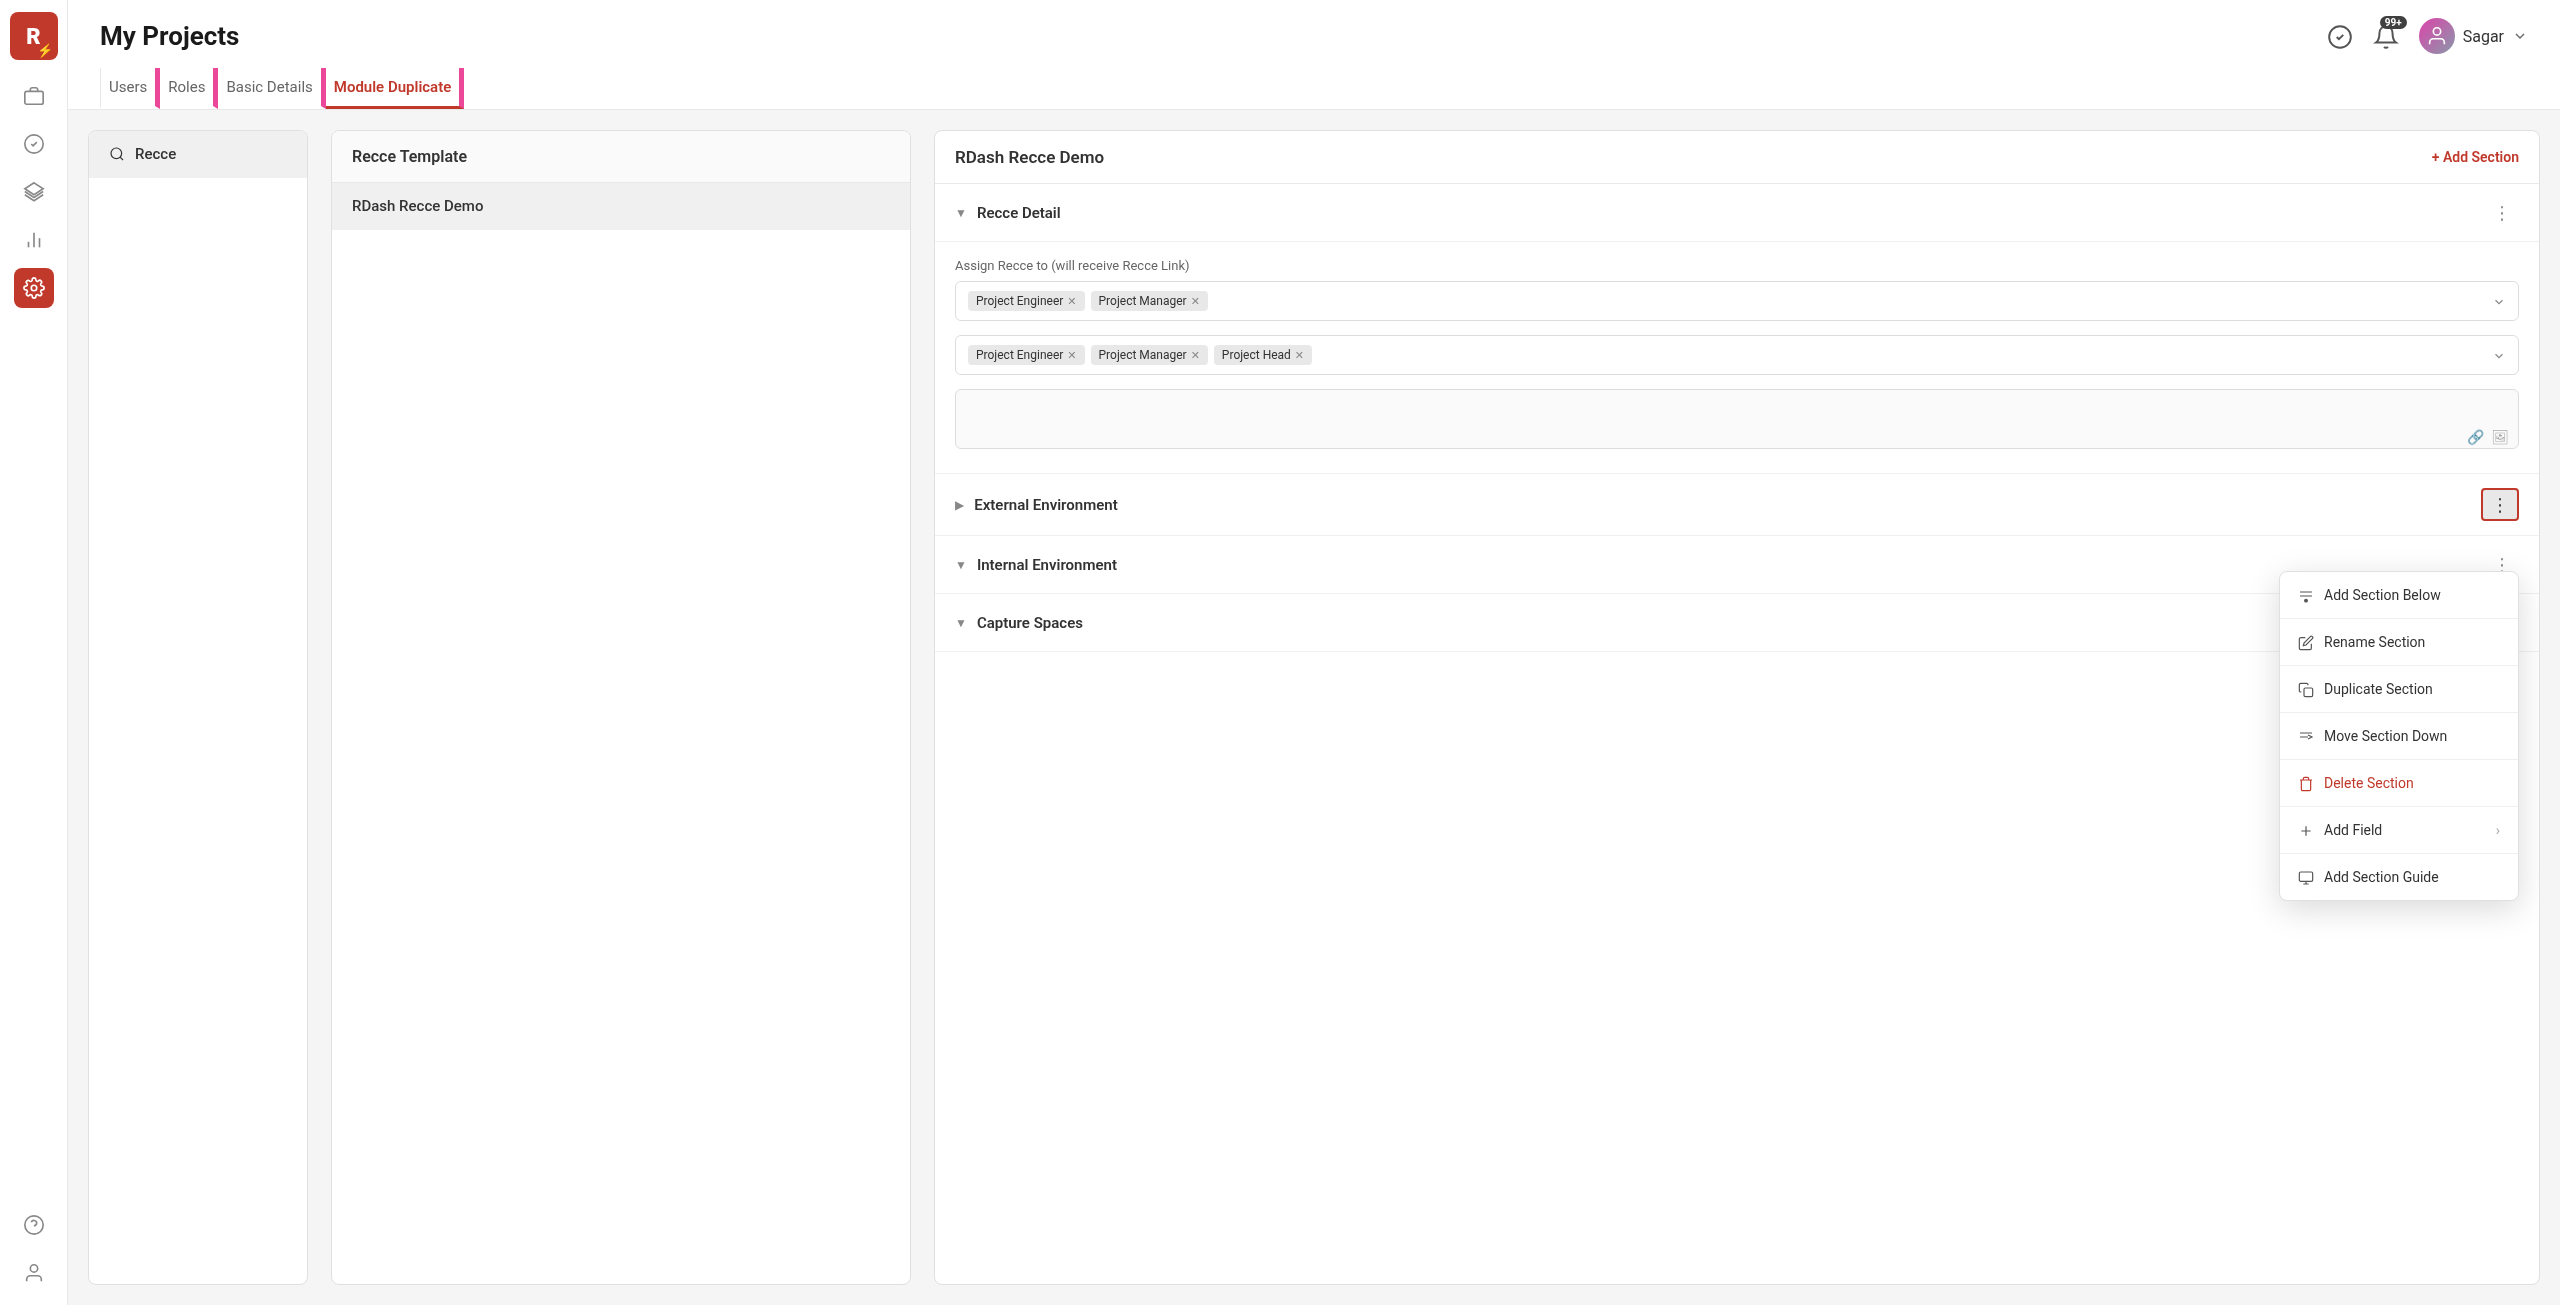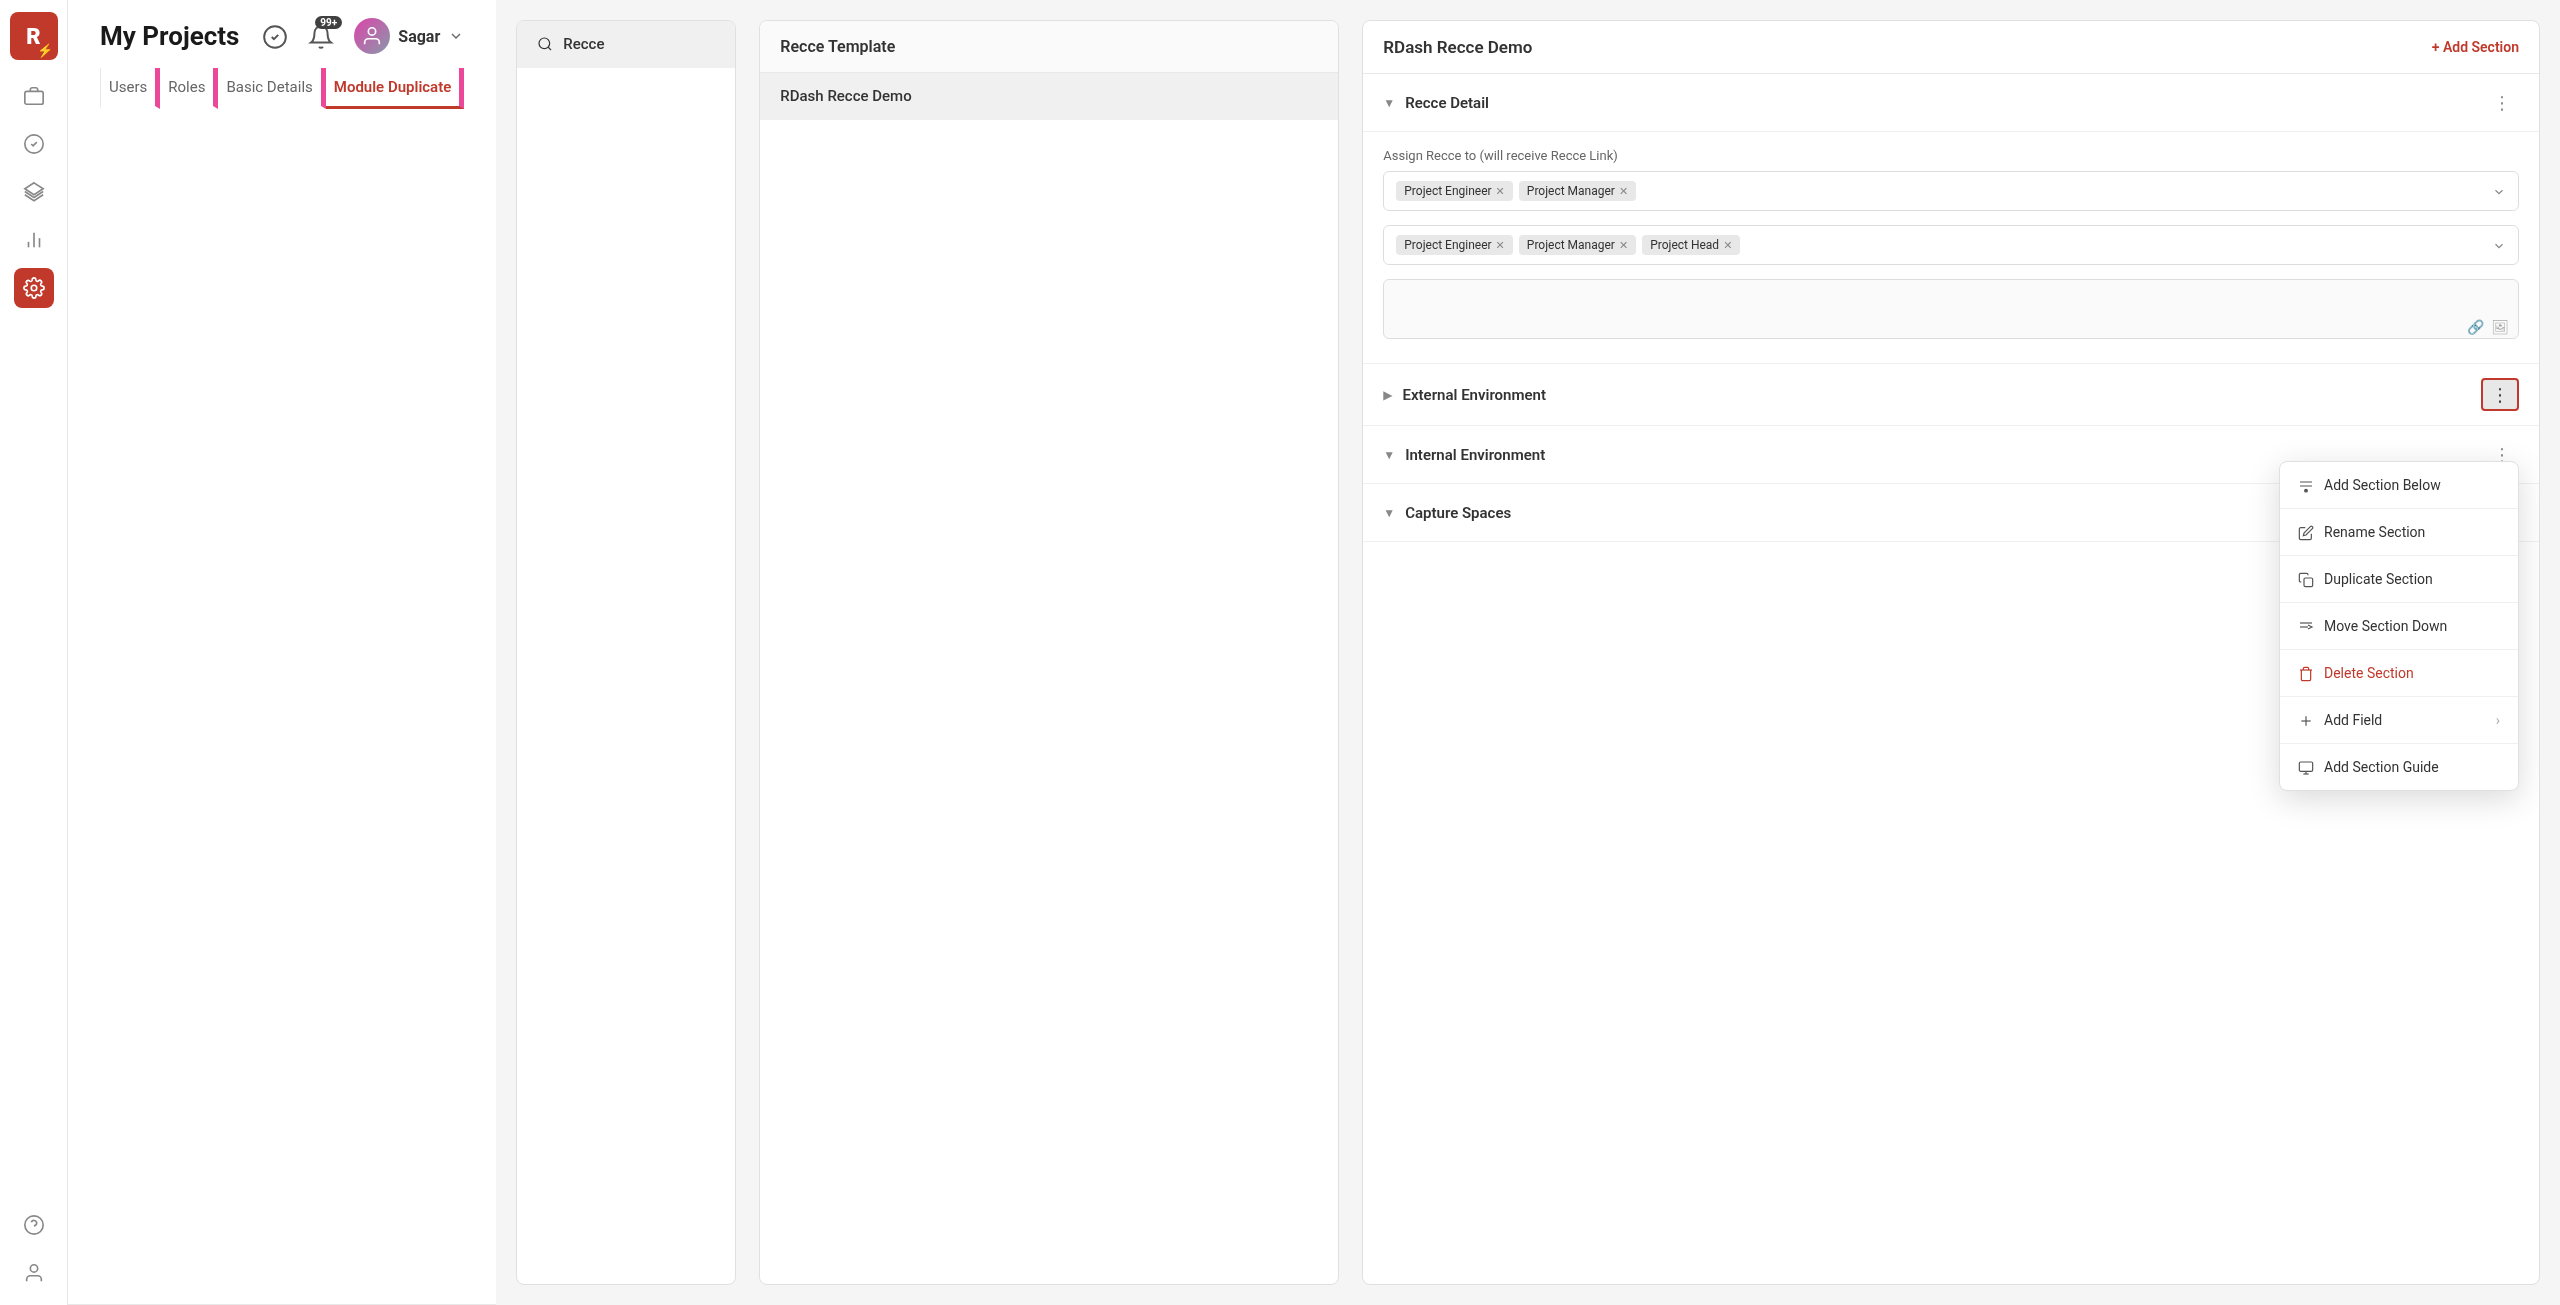--- a/index.html
+++ b/index.html
@@ -18,41 +18,41 @@
     }
     .sidebar-icon {
       width: 40px; height: 40px; border-radius: 8px; display: flex; align-items: center;
       justify-content: center; cursor: pointer; color: #888; font-size: 18px;
     }
     .sidebar-icon.active { background: #c0392b; color: #fff; }
     .sidebar-bottom { margin-top: auto; display: flex; flex-direction: column; align-items: center; gap: 8px; }
 
     
     .main-content {
-      margin-left: 68px; padding: 0; height: 100vh; display: flex; 
+      margin-left: 68px; padding: 0; height: 100vh; display: flex; flex-direction: column;
     }
 
     
     .header {
       background: #fff; border-bottom: 1px solid #e8e8e8; padding: 18px 32px 0 32px;
       display: flex; flex-direction: column;
     }
     .header-top {
       display: flex; align-items: center; justify-content: space-between; padding-bottom: 14px;
     }
     .header-title { font-size: 26px; font-weight: 700; color: #1a1a1a; }
     .header-actions { display: flex; align-items: center; gap: 20px; }
     .header-icon { font-size: 22px; color: #555; cursor: pointer; position: relative; }
     .notification-badge {
       position: absolute; top: -6px; right: -8px; background: #404040; color: #fff;
       font-size: 10px; border-radius: 10px; padding: 1px 5px; font-weight: 700;
     }
     .user-info { display: flex; align-items: center; gap: 8px; cursor: pointer; }
     .avatar { width: 36px; height: 36px; border-radius: 50%; background: #bbb; overflow: hidden; }
-    .username { font-size: 16px; font-weight: 700; color: #333; }
+    .username { font-size: 16px; font-weight: 400; color: #333; }
 
     
     .tabs { display: flex; gap: 0; }
     .tab {
       padding: 10px 8px; font-size: 15px; color: #666; cursor: pointer;
       border-bottom: 3px solid transparent; border-right: 5px solid #ec4899;
       white-space: nowrap;
     }
     .tab.active { color: #c0392b; border-bottom: 3px solid #c0392b; font-weight: 600; }
     .tab:first-child { border-left: 1px solid #e8e8e8; }

